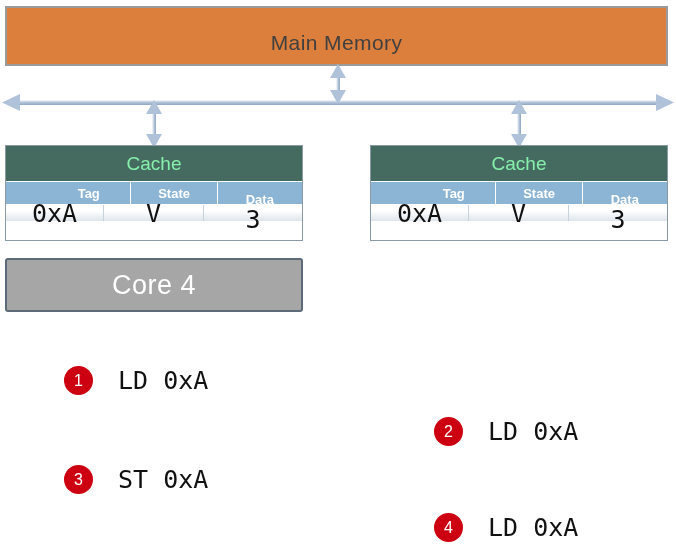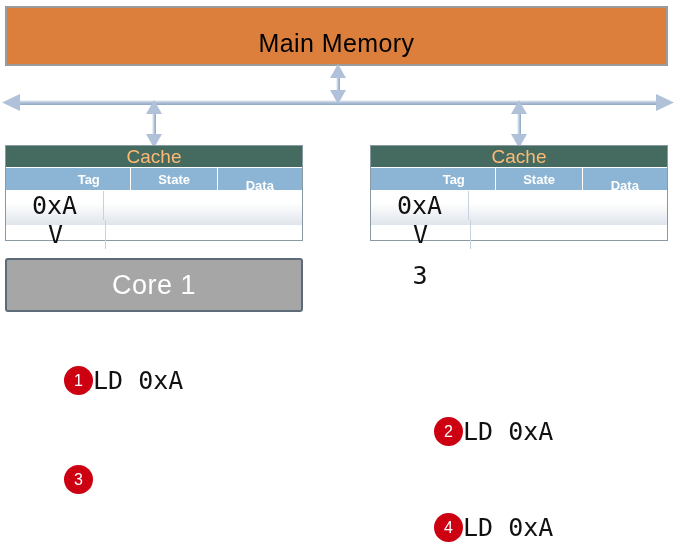--- a/index.html
+++ b/index.html
@@ -29,22 +29,22 @@
     width: 663px;
     height: 60px;
     box-sizing: border-box;
     background: #DD7F3C;
     border: 2px solid #9b9b9b;
     display: flex;
     align-items: center;
     justify-content: center;
   }
   .main-memory-label {
-    color: #000000;
-    font-size: 25px;
+    color: #404040;
+    font-size: 21px;
     letter-spacing: 0.4px;
     margin-top: 14px;
   }
 
   
   .bus-svg {
     position: absolute;
     left: 0;
     top: 60px;
     width: 676px;
@@ -67,23 +67,23 @@
     top: 145px;
     width: 298px;
     height: 96px;
     box-sizing: border-box;
     border: 1px solid #8a9aa5;
   }
   .cache-left  { left: 5px; }
   .cache-right { left: 370px; }
 
   .cache-title {
-    height: 21px;
+    height: 35px;
     background: #456B60;
-    color: #fdba74;
+    color: #86efac;
     font-size: 19px;
     display: flex;
     align-items: center;
     justify-content: center;
     box-sizing: border-box;
   }
   .cache-head-row {
     display: flex;
     height: 23px;
     background: #8CB4D4;
@@ -98,25 +98,24 @@
     color: #ffffff;
     font-size: 13px;
     font-weight: bold;
     box-sizing: border-box;
     border-right: 1px solid #ffffff;
   }
   .cache-head-row > div:last-child { border-right: none; }
 
   .cache-data-row {
     display: flex;
-    height: 35px;
+    height: 17px;
     background: linear-gradient(to bottom, #ffffff 0%, #ffffff 35%, #dfe5ec 100%);
     box-sizing: border-box;
     border-top: 1px solid #ffffff;
-    flex-direction: column;
   }
   .cache-data-row > div {
     display: flex;
     align-items: center;
     justify-content: center;
     font-family: "DejaVu Sans Mono", "Liberation Mono", monospace;
     font-size: 25px;
     color: #111111;
     box-sizing: border-box;
     border-right: 1px solid #c8d2dc;
@@ -163,21 +162,21 @@
     border-radius: 50%;
     background: #CC0011;
     color: #ffffff;
     font-size: 16px;
     display: flex;
     align-items: center;
     justify-content: center;
     flex: 0 0 auto;
   }
   .step-text {
-    margin-left: 0;
+    margin-left: 25px;
     font-family: "DejaVu Sans Mono", "Liberation Mono", monospace;
     font-size: 25px;
     color: #111111;
     white-space: pre;
   }
 
   .step-1 { left: 64px;  top: 366px; }
   .step-2 { left: 434px; top: 417px; }
   .step-3 { left: 64px;  top: 465px; }
   .step-4 { left: 434px; top: 513px; }
@@ -247,32 +246,33 @@
       <div class="col-data">Data</div>
     </div>
     <div class="cache-data-row">
       <div class="col-tag">0xA</div>
       <div class="col-state val-red">V</div>
       <div class="col-data val-red">3</div>
     </div>
   </div>
 
   <div class="core core-left">
-    <span class="core-label">Core 1</span>
+    <span class="core-label">Core 4</span>
   </div>
 
   <div class="step step-1">
     <span class="step-badge">1</span>
     <span class="step-text">LD 0xA</span>
   </div>
   <div class="step step-2">
     <span class="step-badge">2</span>
     <span class="step-text">LD 0xA</span>
   </div>
   <div class="step step-3">
     <span class="step-badge">3</span>
+    <span class="step-text">ST 0xA</span>
   </div>
   <div class="step step-4">
     <span class="step-badge">4</span>
     <span class="step-text">LD 0xA</span>
   </div>
 
 </div>
 
 </body></html>

